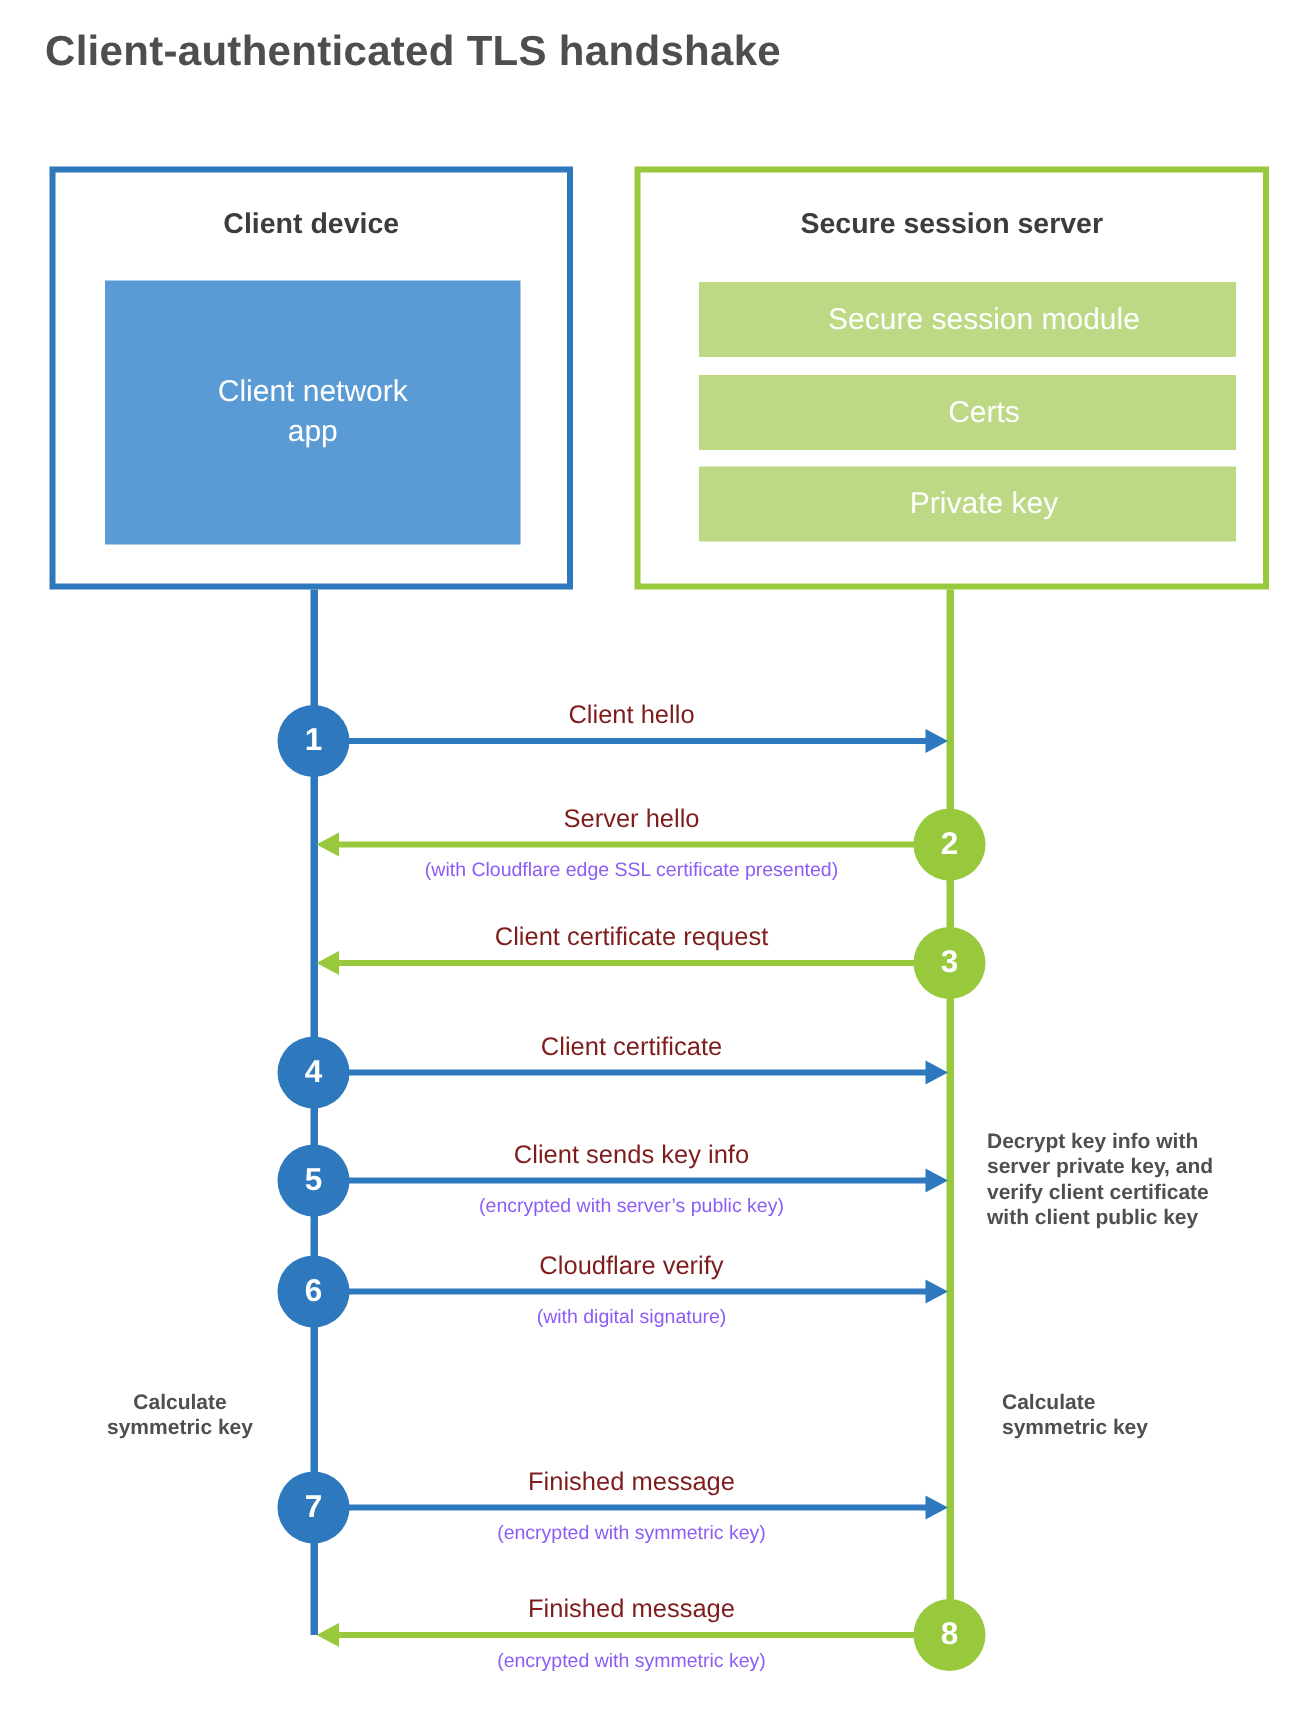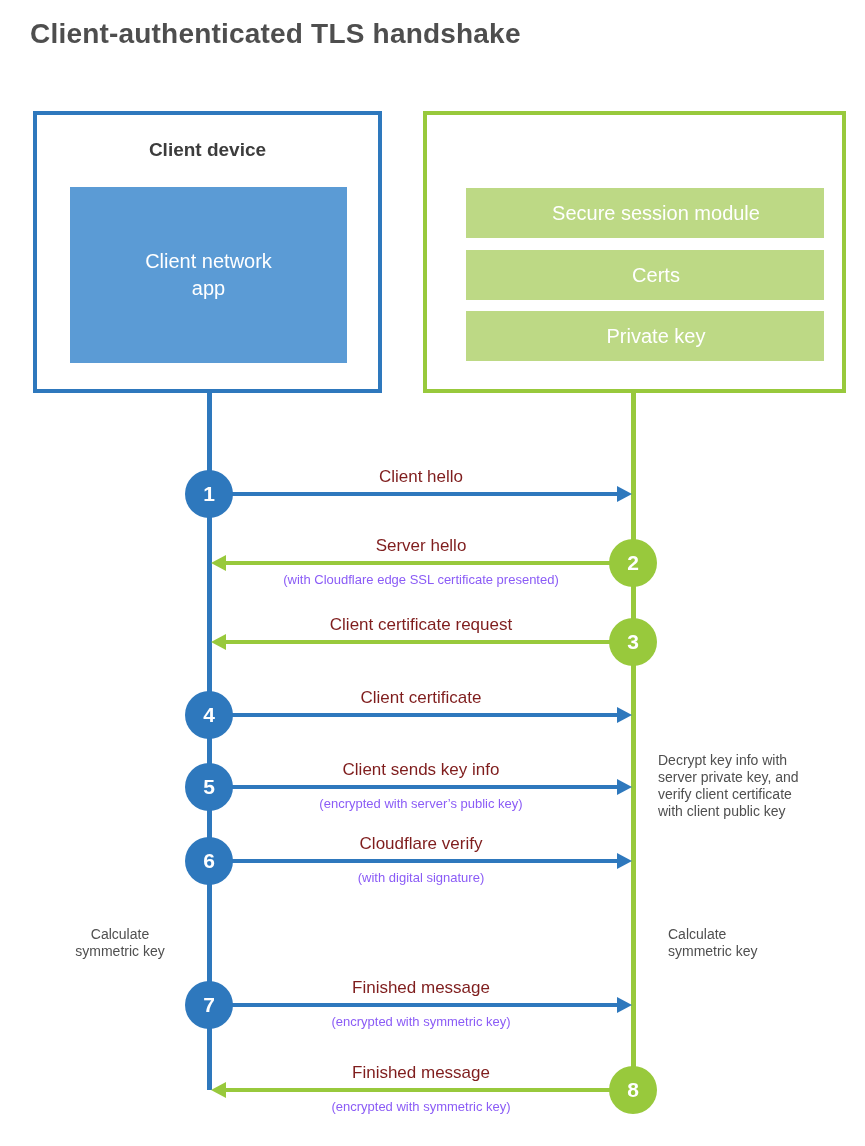--- a/index.html
+++ b/index.html
@@ -49,39 +49,40 @@
     color:#ffffff;font-size:21px;font-weight:700;
   }
   .circle.blue{background:#2e78bd;}
   .circle.green{background:#98c93c;}
   
   .lbl{position:absolute;left:209px;width:424px;text-align:center;
     font-size:17px;color:#7f1d1d;z-index:2;}
   .sub{position:absolute;left:209px;width:424px;text-align:center;
     font-size:13px;color:#8b5cf6;z-index:2;}
   .note{position:absolute;font-size:14px;color:#4f4f4f;line-height:1.22;
-    white-space:pre-line;z-index:2;}
+    white-space:pre-line;z-index:2;font-weight:bold;}
   .note-decrypt{left:658px;top:752px;width:185px;text-align:left;}
   .note-calc-left{left:45px;top:926px;width:150px;text-align:center;}
   .note-calc-right{left:668px;top:926px;width:135px;text-align:left;}
 </style>
 </head>
 <body>
 
 <div class="canvas">
 
   <div class="page-title">Client-authenticated TLS handshake</div>
 
   <div class="devbox client-box">
     <div class="box-title">Client device</div>
     <div class="client-app">Client network
 app</div>
   </div>
 
   <div class="devbox server-box">
+    <div class="box-title">Secure session server</div>
     <div class="server-bar bar-1">Secure session module</div>
     <div class="server-bar bar-3">Private key</div>
     <div class="server-bar bar-2">Certs</div>
   </div>
 
   <div class="vline blue"></div>
   <div class="vline green"></div>
 
   <div class="lbl" style="top:467px">Client hello</div>
   <div class="hline blue" style="left:209px;top:492px;width:410px"></div>

